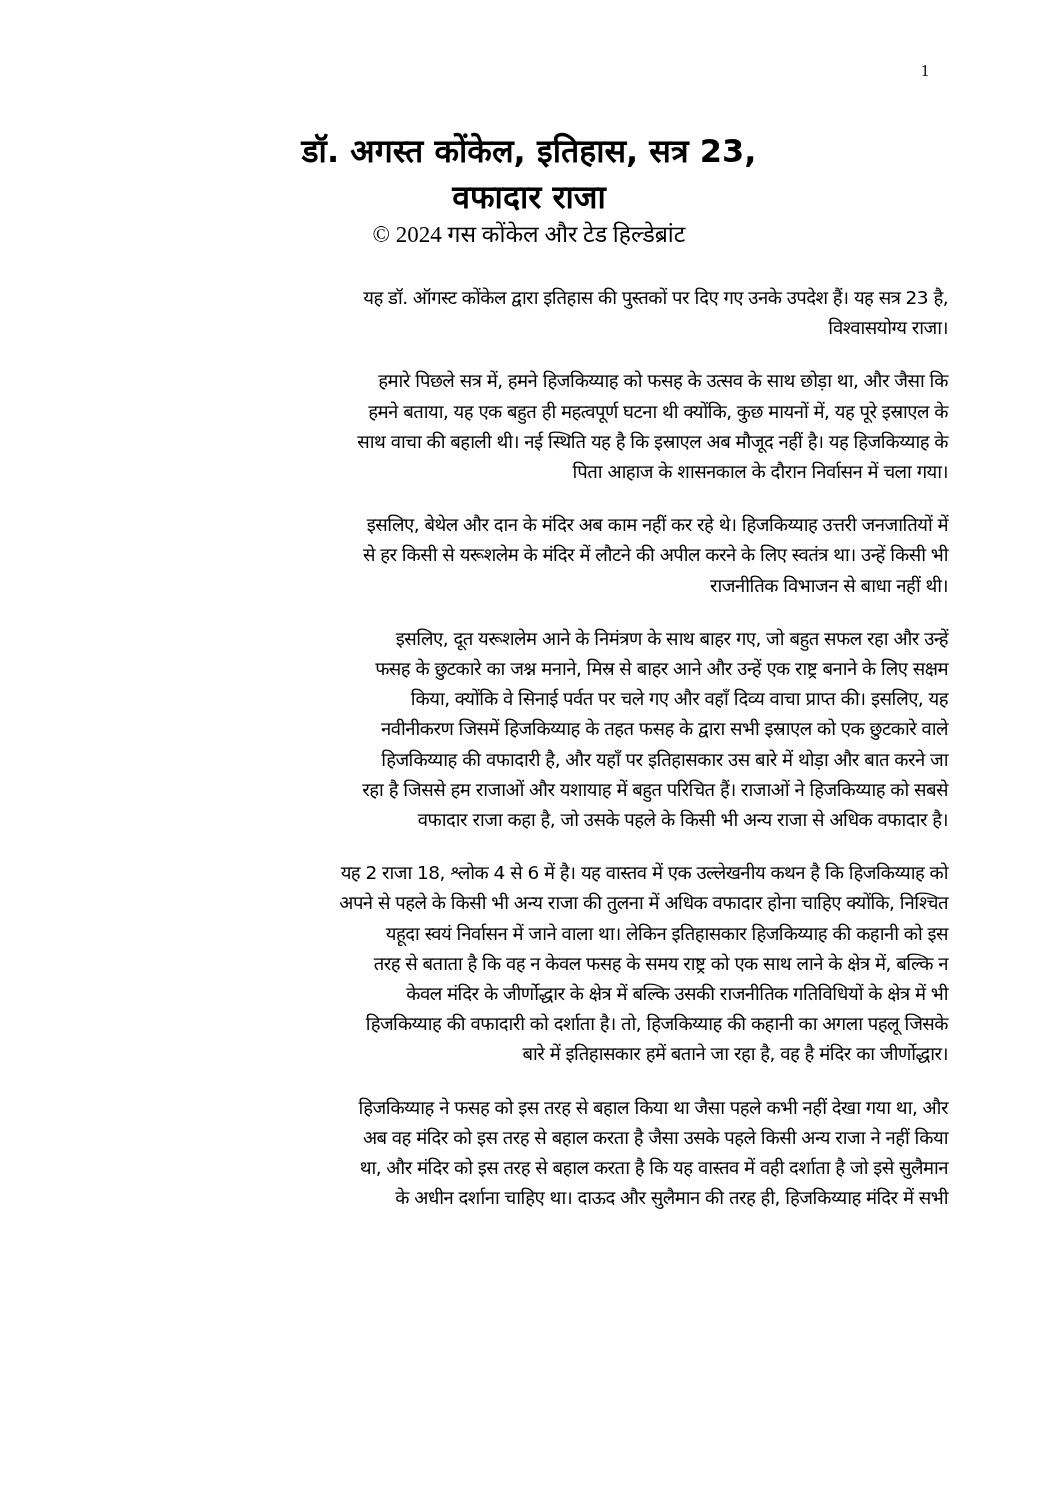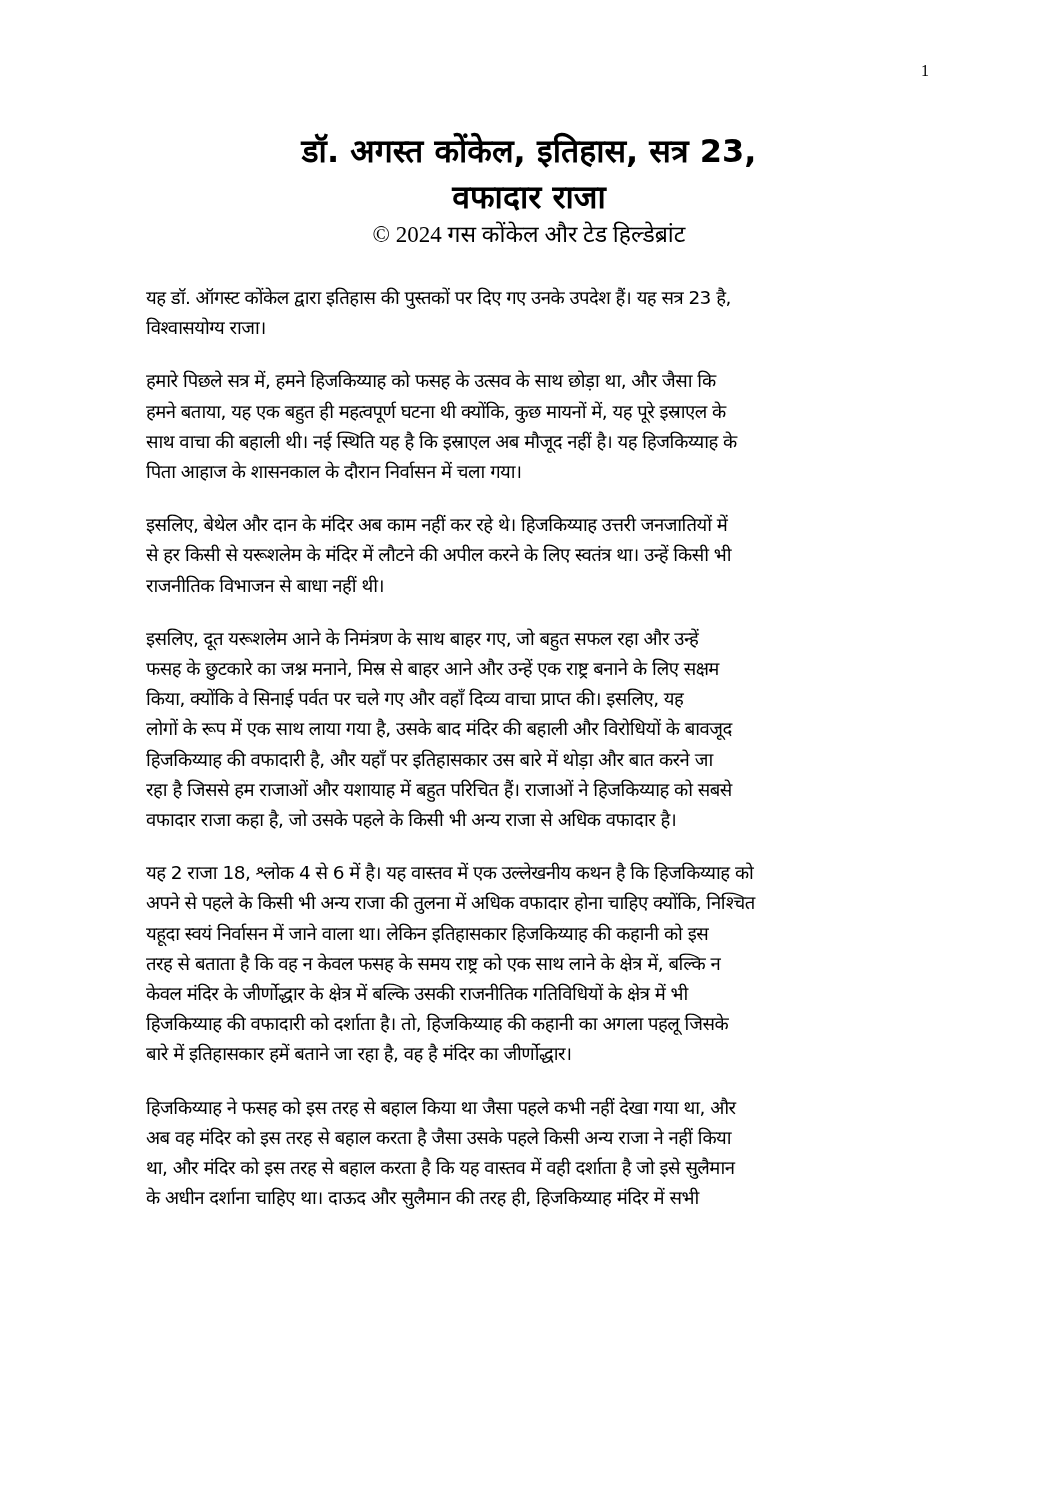--- a/index.html
+++ b/index.html
@@ -46,20 +46,21 @@
       white-space: nowrap;
     }
     .body-text {
       position: absolute;
       top: 283px;
       left: 128px;
       width: 820px;
     }
     .para {
       margin: 0 0 23px 18px;
+      text-align: right;
     }
     .line {
       display: block;
       font-family: "DejaVu Sans", sans-serif;
       font-size: 18.5px;
       line-height: 30.2px;
       white-space: nowrap;
       letter-spacing: -0.55px;
     }
   </style>
@@ -87,21 +88,21 @@
   </div>
   <div class="para">
     <span class="line">इसलिए, बेथेल और दान के मंदिर अब काम नहीं कर रहे थे। हिजकिय्याह उत्तरी जनजातियों में</span>
     <span class="line">से हर किसी से यरूशलेम के मंदिर में लौटने की अपील करने के लिए स्वतंत्र था। उन्हें किसी भी</span>
     <span class="line">राजनीतिक विभाजन से बाधा नहीं थी।</span>
   </div>
   <div class="para">
     <span class="line">इसलिए, दूत यरूशलेम आने के निमंत्रण के साथ बाहर गए, जो बहुत सफल रहा और उन्हें</span>
     <span class="line">फसह के छुटकारे का जश्न मनाने, मिस्र से बाहर आने और उन्हें एक राष्ट्र बनाने के लिए सक्षम</span>
     <span class="line">किया, क्योंकि वे सिनाई पर्वत पर चले गए और वहाँ दिव्य वाचा प्राप्त की। इसलिए, यह</span>
-    <span class="line">लोगों के रूप में एक साथ लाया गया है, उसके बाद मंदिर की बहाली और विरोधियों के बावजूद</span>
+    <span class="line">नवीनीकरण जिसमें हिजकिय्याह के तहत फसह के द्वारा सभी इस्राएल को एक छुटकारे वाले</span>
     <span class="line">हिजकिय्याह की वफादारी है, और यहाँ पर इतिहासकार उस बारे में थोड़ा और बात करने जा</span>
     <span class="line">रहा है जिससे हम राजाओं और यशायाह में बहुत परिचित हैं। राजाओं ने हिजकिय्याह को सबसे</span>
     <span class="line">वफादार राजा कहा है, जो उसके पहले के किसी भी अन्य राजा से अधिक वफादार है।</span>
   </div>
   <div class="para">
     <span class="line">यह 2 राजा 18, श्लोक 4 से 6 में है। यह वास्तव में एक उल्लेखनीय कथन है कि हिजकिय्याह को</span>
     <span class="line">अपने से पहले के किसी भी अन्य राजा की तुलना में अधिक वफादार होना चाहिए क्योंकि, निश्चित</span>
     <span class="line">यहूदा स्वयं निर्वासन में जाने वाला था। लेकिन इतिहासकार हिजकिय्याह की कहानी को इस</span>
     <span class="line">तरह से बताता है कि वह न केवल फसह के समय राष्ट्र को एक साथ लाने के क्षेत्र में, बल्कि न</span>
     <span class="line">केवल मंदिर के जीर्णोद्धार के क्षेत्र में बल्कि उसकी राजनीतिक गतिविधियों के क्षेत्र में भी</span>

